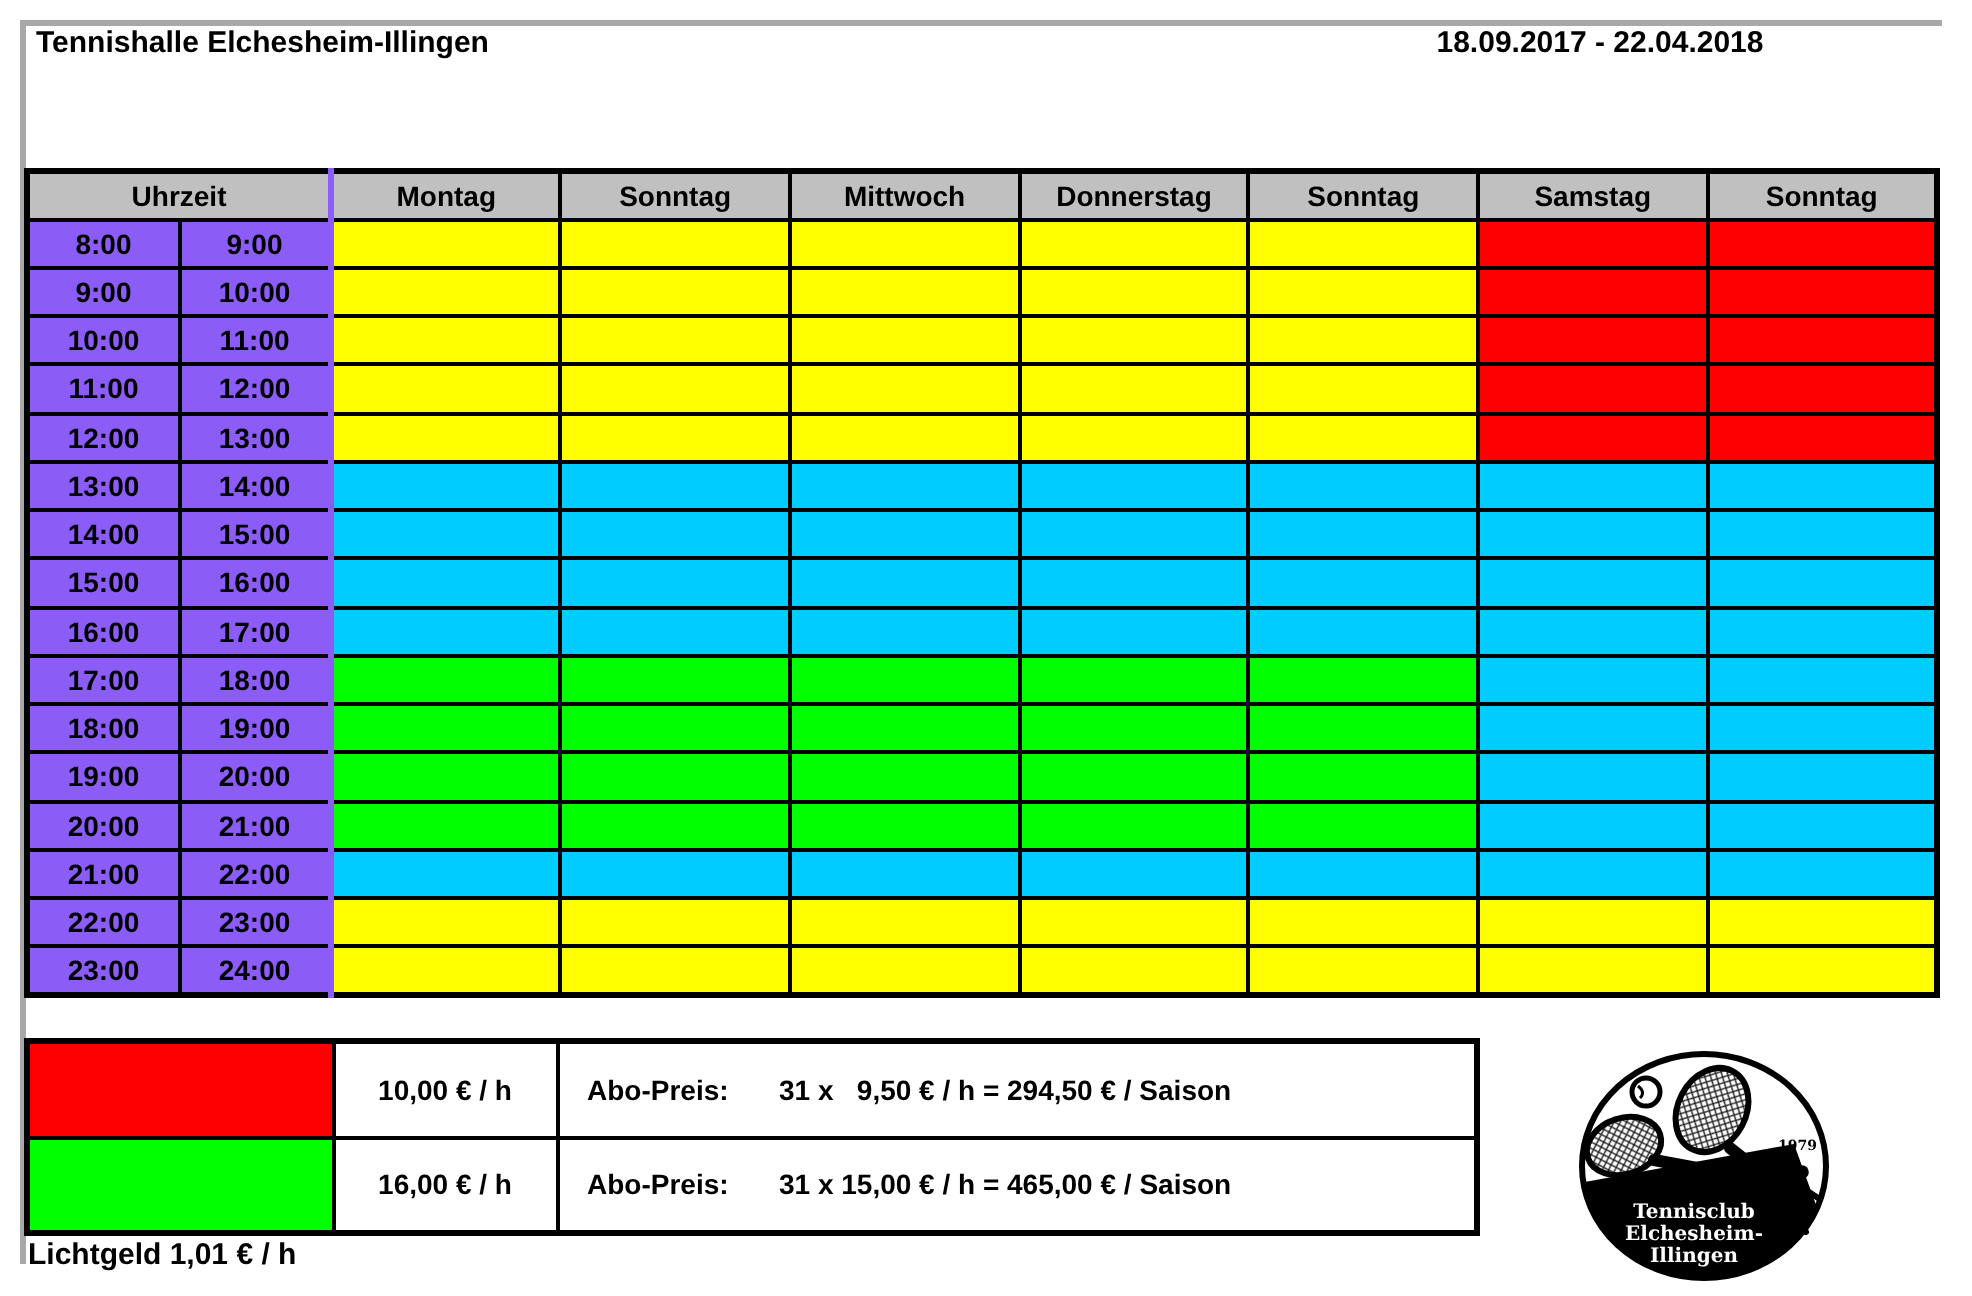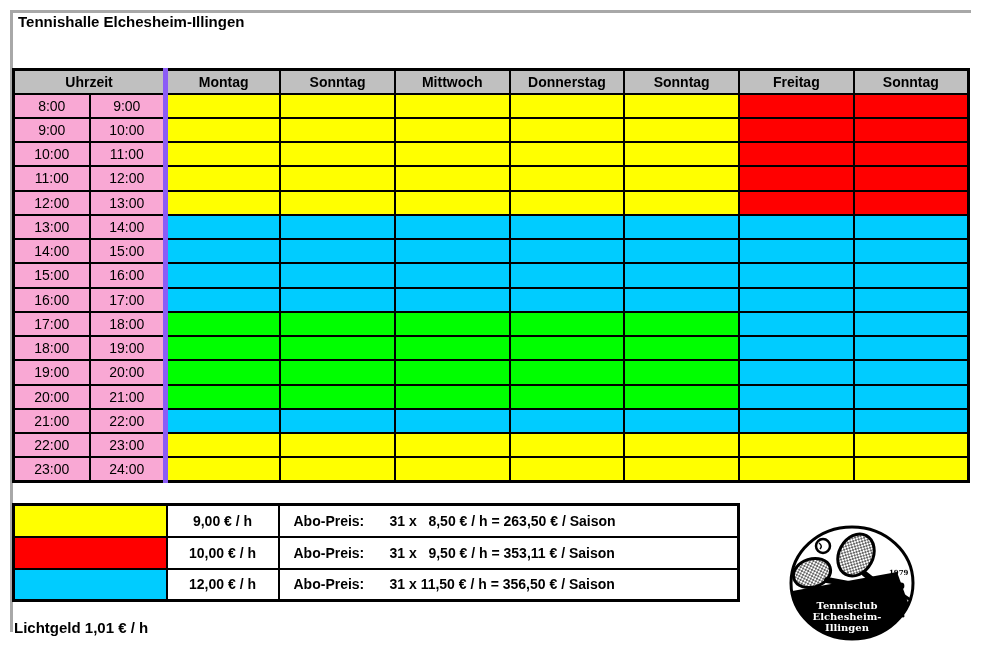--- a/index.html
+++ b/index.html
@@ -8,27 +8,27 @@
     font-family:"Liberation Sans","DejaVu Sans",sans-serif;
     overflow:hidden;
   }
   .boundary{position:absolute;background:#a8a8a8;}
   #boundary-top{left:10px;top:10px;width:961px;height:3px;}
   #boundary-left{left:10px;top:10px;width:3px;height:622px;}
 
   #title-left{position:absolute;left:18px;top:13px;font-size:15px;font-weight:bold;color:#000;}
   #title-right{position:absolute;left:624px;top:13px;width:352px;text-align:center;font-size:15px;font-weight:bold;color:#000;line-height:18px;}
 
-  table{border-collapse:collapse;table-layout:fixed;}
+  table{border-collapse:collapse;table-layout:fixed;margin-top:16px;}
   #schedule-table{position:absolute;left:12px;top:68px;width:958px;height:415px;border:3px solid #000;}
   #schedule-table th,#schedule-table td{border:2px solid #000;padding:0;text-align:center;vertical-align:middle;}
   #schedule-table th{background:#c0c0c0;font-size:14px;font-weight:bold;height:20px;}
-  #schedule-table td.time{background:#f9a8d4;font-size:14px;font-weight:normal;}
+  #schedule-table td.time{background:#8b5cf6;font-size:14px;font-weight:bold;}
   #schedule-table td.slot{font-size:14px;}
-  #schedule-table .day-first{border-left:5px solid #8b5cf6;}
+  #schedule-table .day-first{border-left:3px solid #8b5cf6;}
   #schedule-table tr{height:24px;}
 
   #legend-table{position:absolute;left:12px;top:503px;width:728px;height:99px;border:3px solid #000;background:#fff;}
   #legend-table td{border:2px solid #000;padding:0;vertical-align:middle;}
   #legend-table tr{height:24px;}
   #legend-table td.price{text-align:center;font-size:14px;font-weight:bold;}
   #legend-table td.abo{font-size:14px;font-weight:bold;text-align:left;}
   .abo-inner{display:flex;align-items:center;padding-left:14px;}
   .abo-label{display:inline-block;width:96px;}
   .abo-formula{white-space:pre;}
@@ -40,36 +40,37 @@
 </style>
 </head>
 <body>
 
 <div id="boundary-top" class="boundary"></div>
 <div id="boundary-left" class="boundary"></div>
 
 <div id="title-left">Tennishalle Elchesheim-Illingen</div>
 
 <div id="title-right">
+  <div>18.09.2017 - 22.04.2018</div>
 </div>
 
 <table id="schedule-table">
   <colgroup>
     <col style="width:76px">
       <col style="width:76px">
   </colgroup>
   <thead>
     <tr>
       <th colspan="2">Uhrzeit</th>
     <th class="day-first">Montag</th>
         <th>Sonntag</th>
         <th>Mittwoch</th>
         <th>Donnerstag</th>
         <th>Sonntag</th>
-        <th>Freitag</th>
+        <th>Samstag</th>
         <th>Sonntag</th>
       </tr>
   </thead>
   <tbody>
   <tr>
         <td class="time">8:00</td>
         <td class="time">9:00</td>
         <td class="slot day-first" style="background: rgb(255, 255, 0);"></td>
         <td class="slot" style="background: rgb(255, 255, 0);"></td>
         <td class="slot" style="background: rgb(255, 255, 0);"></td>
@@ -246,47 +247,37 @@
     </tbody>
 </table>
 
 <table id="legend-table">
   <colgroup>
     <col style="width:153px">
       <col style="width:112px">
       <col>
   </colgroup>
   <tbody>
-  <tr>
-        <td style="background: rgb(255, 255, 0);"></td>
-        <td class="price">9,00 € / h</td>
-        <td class="abo">
-          <span class="abo-inner">
-            <span class="abo-label">Abo-Preis:</span>
-            <span class="abo-formula">31 x   8,50 € / h = 263,50 € / Saison</span>
-          </span>
-        </td>
-      </tr>
       <tr>
         <td style="background: rgb(255, 0, 0);"></td>
         <td class="price">10,00 € / h</td>
         <td class="abo">
           <span class="abo-inner">
             <span class="abo-label">Abo-Preis:</span>
-            <span class="abo-formula">31 x   9,50 € / h = 353,11 € / Saison</span>
+            <span class="abo-formula">31 x   9,50 € / h = 294,50 € / Saison</span>
           </span>
         </td>
       </tr>
       <tr>
-        <td style="background: rgb(0, 204, 255);"></td>
-        <td class="price">12,00 € / h</td>
+        <td style="background: rgb(0, 255, 0);"></td>
+        <td class="price">16,00 € / h</td>
         <td class="abo">
           <span class="abo-inner">
             <span class="abo-label">Abo-Preis:</span>
-            <span class="abo-formula">31 x 11,50 € / h = 356,50 € / Saison</span>
+            <span class="abo-formula">31 x 15,00 € / h = 465,00 € / Saison</span>
           </span>
         </td>
       </tr>
     </tbody>
 </table>
 
 <div id="footer-note">Lichtgeld 1,01 € / h</div>
 
 <svg id="club-logo" viewBox="0 0 138 142" xmlns="http://www.w3.org/2000/svg">
   <defs>

